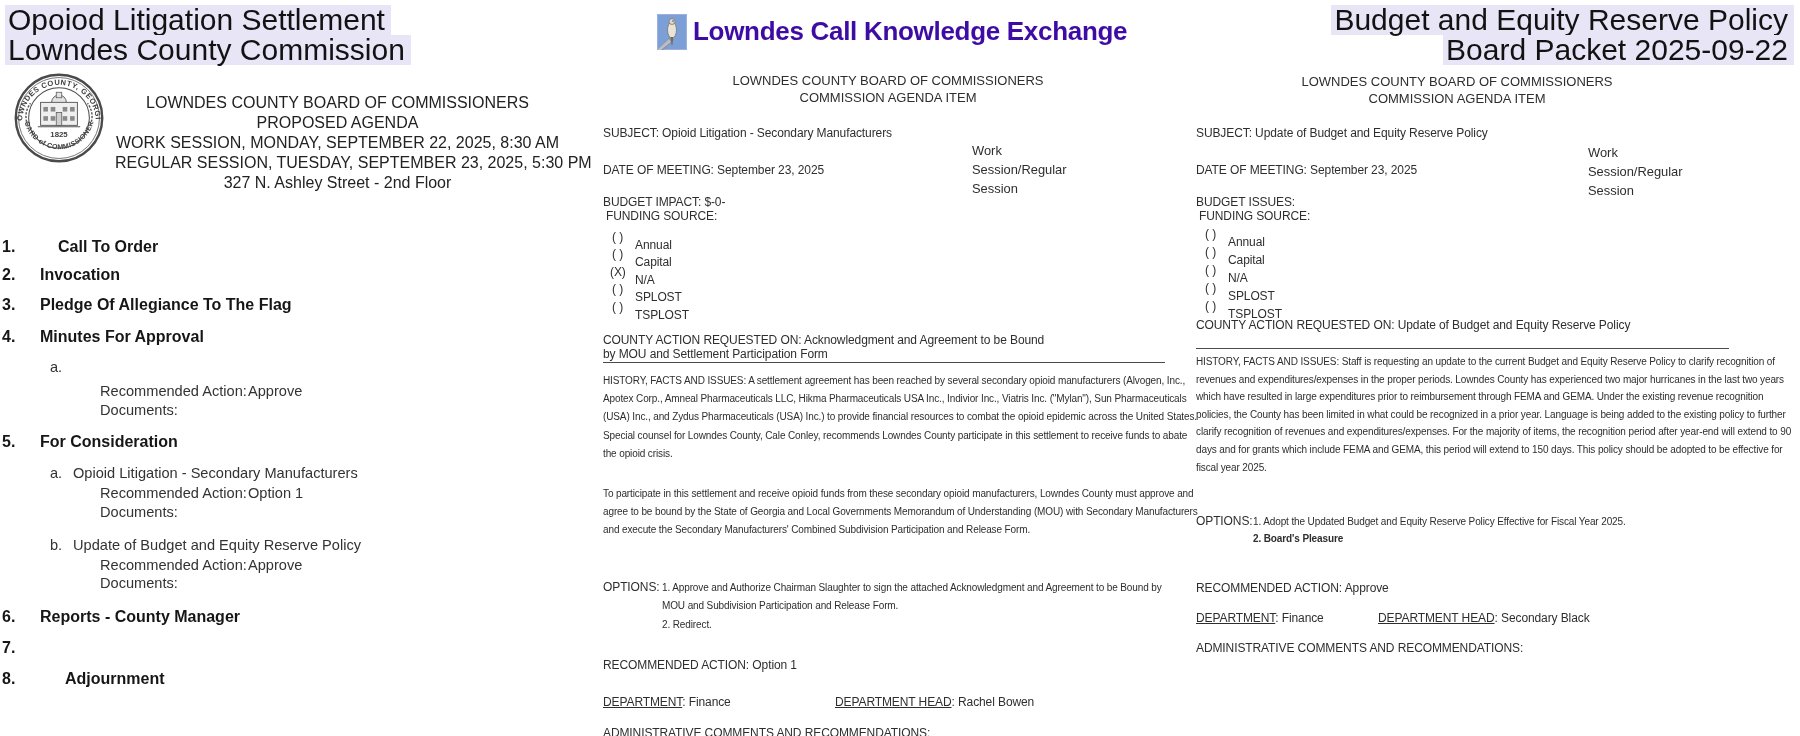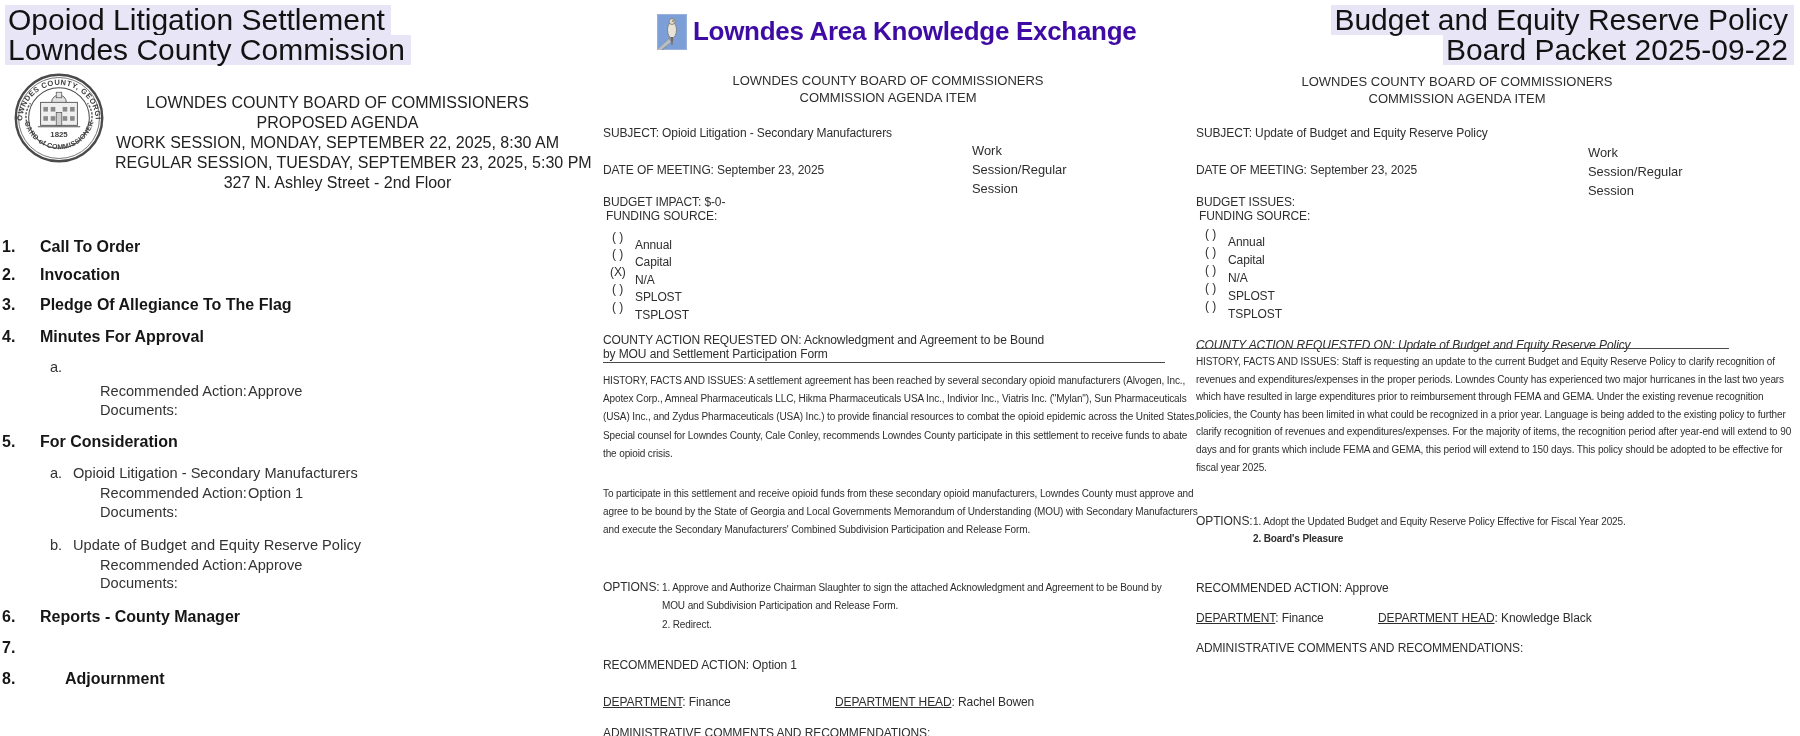--- a/index.html
+++ b/index.html
@@ -41,21 +41,21 @@
   <svg width="30" height="36" viewBox="0 0 30 36">
     <rect x="0.5" y="0.5" width="29" height="35" fill="#7c9fd8" stroke="#9ab0dd"></rect>
     <polygon points="0,36 14,22 17,26 6,36" fill="#8a8f96"></polygon>
     <polygon points="0,36 12,25 14,28 4,36" fill="#b9bec4"></polygon>
     <ellipse cx="15" cy="16" rx="4.5" ry="8" fill="#e9e4da" stroke="#7a7468" stroke-width="0.8"></ellipse>
     <circle cx="15" cy="7.5" r="3" fill="#ded8cc" stroke="#7a7468" stroke-width="0.8"></circle>
     <polygon points="14,23 16,23 15.5,31 14.5,31" fill="#6e675c"></polygon>
     <circle cx="16" cy="7" r="0.7" fill="#333"></circle>
   </svg>
 </div>
-<div class="abs sitetitle" style="left:693px;top:16px;">Lowndes Area Knowledge Exchange</div>
+<div class="abs sitetitle" style="left:693px;top:16px;">Lowndes Call Knowledge Exchange</div>
 
 <div class="abs" style="right:6px;top:5px;text-align:right;">
   <div><span class="hl toptext">Budget and Equity Reserve Policy</span></div>
   <div><span class="hl toptext">Board Packet 2025-09-22</span></div>
 </div>
 
 <div>
 
   <div class="abs" style="left:10px;top:72px;width:98px;height:92px;">
     <svg width="98" height="92" viewBox="0 0 100 100">
@@ -94,21 +94,21 @@
   <div class="abs" style="left:115px;top:93px;width:445px;">
     <div class="agt">LOWNDES COUNTY BOARD OF COMMISSIONERS</div>
     <div class="agt">PROPOSED AGENDA</div>
     <div class="agt">WORK SESSION, MONDAY, SEPTEMBER 22, 2025, 8:30 AM</div>
     <div class="agt">REGULAR SESSION, TUESDAY, SEPTEMBER 23, 2025, 5:30 PM</div>
     <div class="agt">327 N. Ashley Street - 2nd Floor</div>
   </div>
 
   <div class="abs agrow" style="left:2px;top:238px;">
     <span class="abs agnum" style="left:0;">1.</span>
-    <span class="abs agti" style="left:38px;text-align:right;">Call To Order</span>
+    <span class="abs agti" style="left:56px;text-align:right;">Call To Order</span>
   </div>
   <div class="abs agrow" style="left:2px;top:266px;">
     <span class="abs agnum" style="left:0;">2.</span>
     <span class="abs agti" style="left:38px;">Invocation</span>
   </div>
   <div class="abs agrow" style="left:2px;top:296px;">
     <span class="abs agnum" style="left:0;">3.</span>
     <span class="abs agti" style="left:38px;">Pledge Of Allegiance To The Flag</span>
   </div>
   <div class="abs agrow" style="left:2px;top:328px;">
@@ -262,32 +262,32 @@
   </div>
   <div class="abs doclabel" style="left:1205px;top:281px;width:200px;height:16px;">
     <span class="markbx">( )</span>
     <span class="marklbl">SPLOST</span>
   </div>
   <div class="abs doclabel" style="left:1205px;top:299px;width:200px;height:16px;">
     <span class="markbx">( )</span>
     <span class="marklbl">TSPLOST</span>
   </div>
 
-  <div class="abs doclabel" style="left:1196px;top:338px;font-style:italic;">COUNTY ACTION REQUESTED ON: Update of Budget and Equity Reserve Policy</div>
+  <div class="abs doclabel" style="left:1196px;top:318px;">COUNTY ACTION REQUESTED ON: Update of Budget and Equity Reserve Policy</div>
   <div class="abs rule" style="left:1196px;top:348px;width:533px;"></div>
 
   <div class="abs docp" style="left:1196px;top:353px;width:600px;line-height:17.6px;">HISTORY, FACTS AND ISSUES: Staff is requesting an update to the current Budget and Equity Reserve Policy to clarify recognition of revenues and expenditures/expenses in the proper periods.  Lowndes County has experienced two major hurricanes in the last two years which have resulted in large expenditures prior to reimbursement through FEMA and GEMA.  Under the existing revenue recognition policies, the County has been limited in what could be recognized in a prior year.  Language is being added to the existing policy to further clarify recognition of revenues and expenditures/expenses.  For the majority of items, the recognition period after year-end will extend to 90 days and for grants which include FEMA and GEMA, this period will extend to 150 days.  This policy should be adopted to be effective for fiscal year 2025.</div>
 
   <div class="abs doclabel" style="left:1196px;top:514px;">OPTIONS:</div>
   <div class="abs docp" style="left:1253px;top:513px;width:530px;">1.  Adopt the Updated Budget and Equity Reserve Policy Effective for Fiscal Year 2025.</div>
   <div class="abs docp" style="left:1253px;top:530px;font-weight:bold;">2.  Board's Pleasure</div>
 
   <div class="abs doclabel" style="left:1196px;top:581px;">RECOMMENDED ACTION: Approve</div>
 
   <div class="abs doclabel" style="left:1196px;top:611px;width:560px;height:18px;">
     <span class="u">DEPARTMENT</span><span>: Finance</span>
     <span class="abs" style="left:182px;top:0;">
-      <span class="u">DEPARTMENT HEAD</span><span>: Knowledge Black</span>
+      <span class="u">DEPARTMENT HEAD</span><span>: Secondary Black</span>
     </span>
   </div>
 
   <div class="abs doclabel" style="left:1196px;top:641px;">ADMINISTRATIVE COMMENTS AND RECOMMENDATIONS:</div>
 </div>
 
 </body></html>

